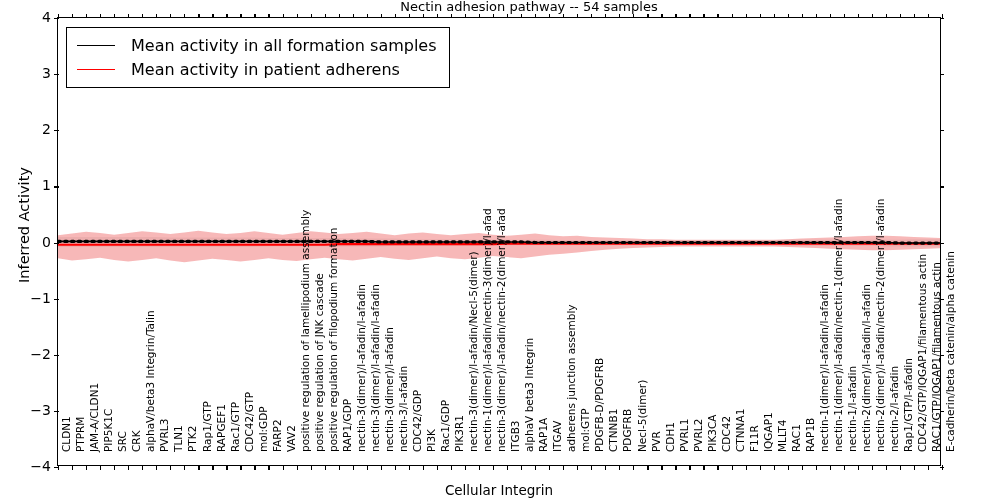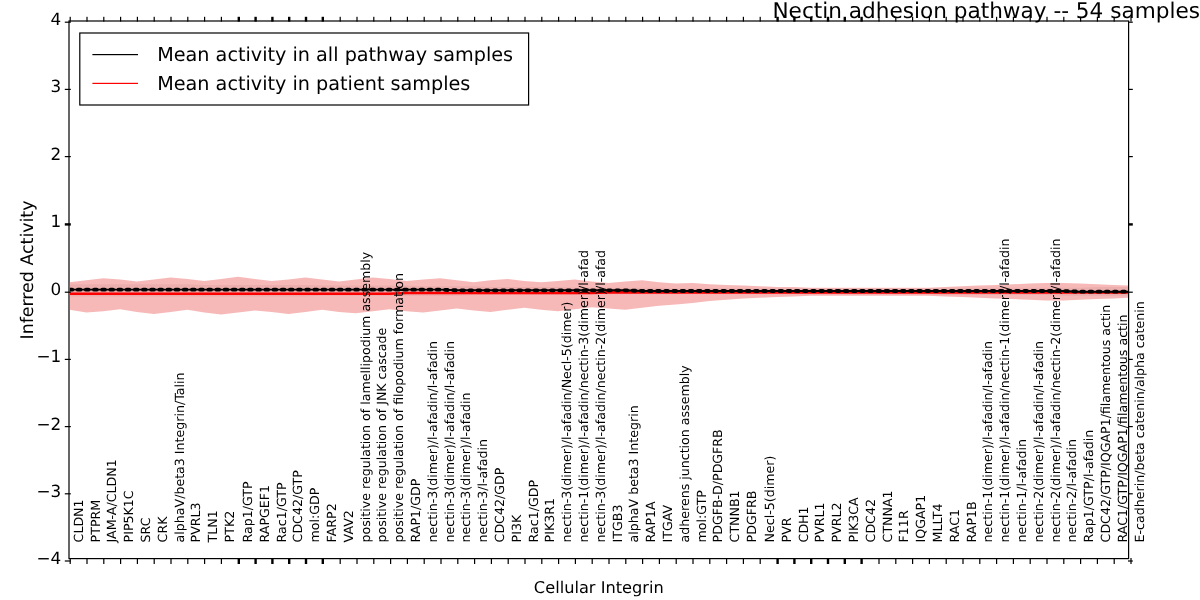--- a/index.html
+++ b/index.html
@@ -1,22 +1,22 @@
 <!DOCTYPE html>
 <html><head>
 <meta charset="utf-8">
 <style>
   html,body{margin:0;padding:0;background:#ffffff;}
   body{width:1000px;height:500px;overflow:hidden;font-family:"DejaVu Sans",sans-serif;}
   #figure{position:relative;width:1000px;height:500px;background:#ffffff;}
 
   
   #chart-title{
-    position:absolute;left:0;top:-1px;width:1000px;text-align:right;
-    font-size:18px;color:#000;letter-spacing:0px;
+    position:absolute;left:0;top:-1px;width:1000px;text-align:center;
+    font-size:13px;color:#000;letter-spacing:0px;
     padding-left:58px;box-sizing:border-box;
   }
 
   
   #plot-frame{
     position:absolute;left:57px;top:17px;width:884px;height:449px;
     border:1.2px solid #000;box-sizing:border-box;background:transparent;
     overflow:visible;
   }
   #plot-clip{position:absolute;left:0;top:0;width:100%;height:100%;overflow:hidden;}
@@ -311,21 +311,21 @@
       <div class="xtick-label" style="left: 917.137px;">CDC42/GTP/IQGAP1/filamentous actin</div>
       <div class="xtick-label" style="left: 931.168px;">RAC1/GTP/IQGAP1/filamentous actin</div>
       <div class="xtick-label" style="left: 945.2px;">E-cadherin/beta catenin/alpha catenin</div>
     </div>
 
   <div id="xlabel">Cellular Integrin</div>
 
   <div id="legend">
     <div class="legend-row">
       <span class="legend-swatch black"></span>
-      <span class="legend-text">Mean activity in all pathway samples</span>
+      <span class="legend-text">Mean activity in all formation samples</span>
     </div>
     <div class="legend-row">
       <span class="legend-swatch red"></span>
-      <span class="legend-text">Mean activity in patient samples</span>
+      <span class="legend-text">Mean activity in patient adherens</span>
     </div>
   </div>
 
 </div>
 
 </body></html>

